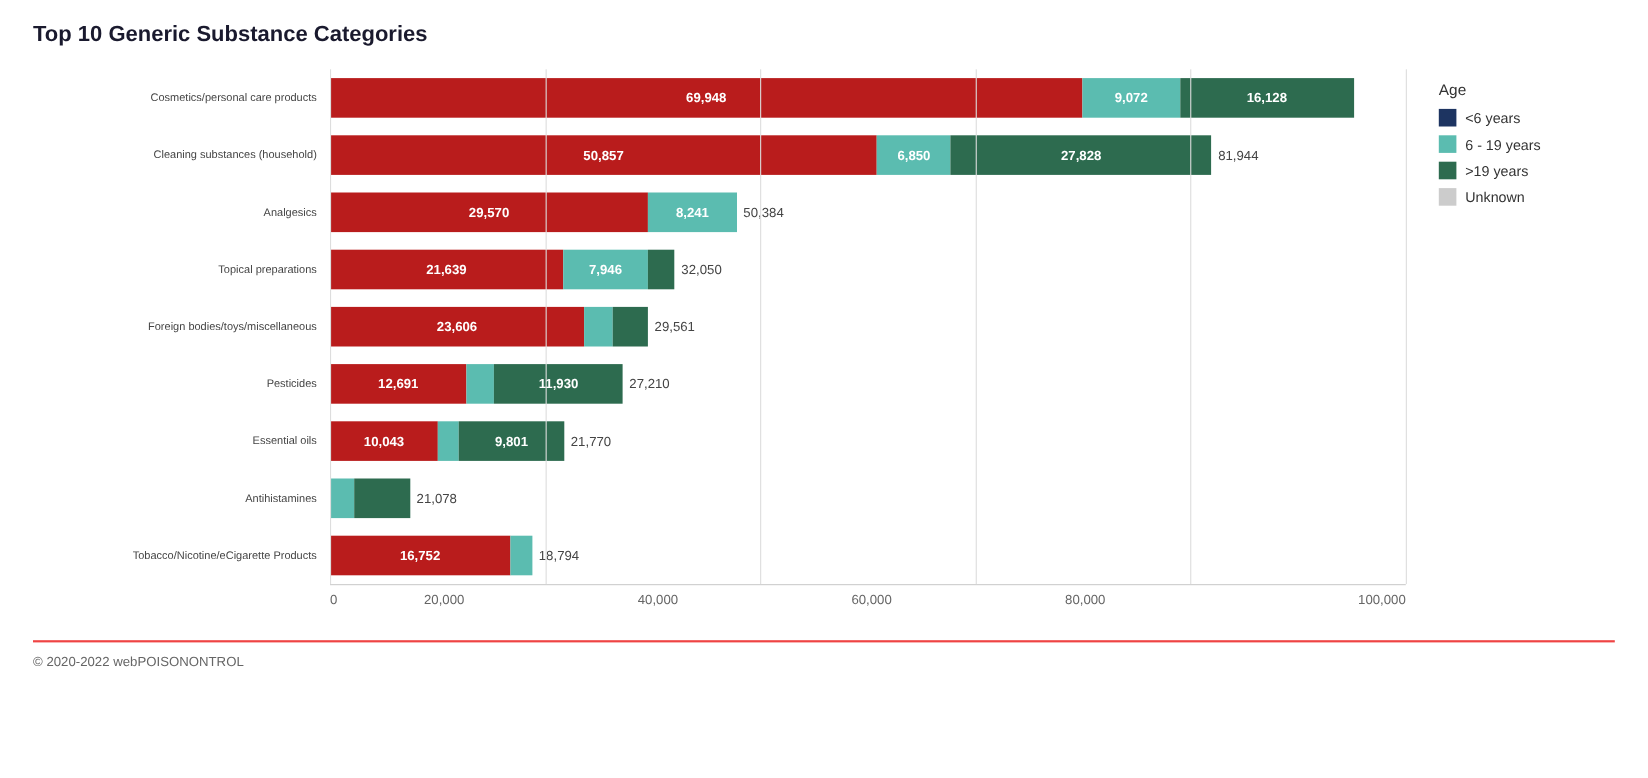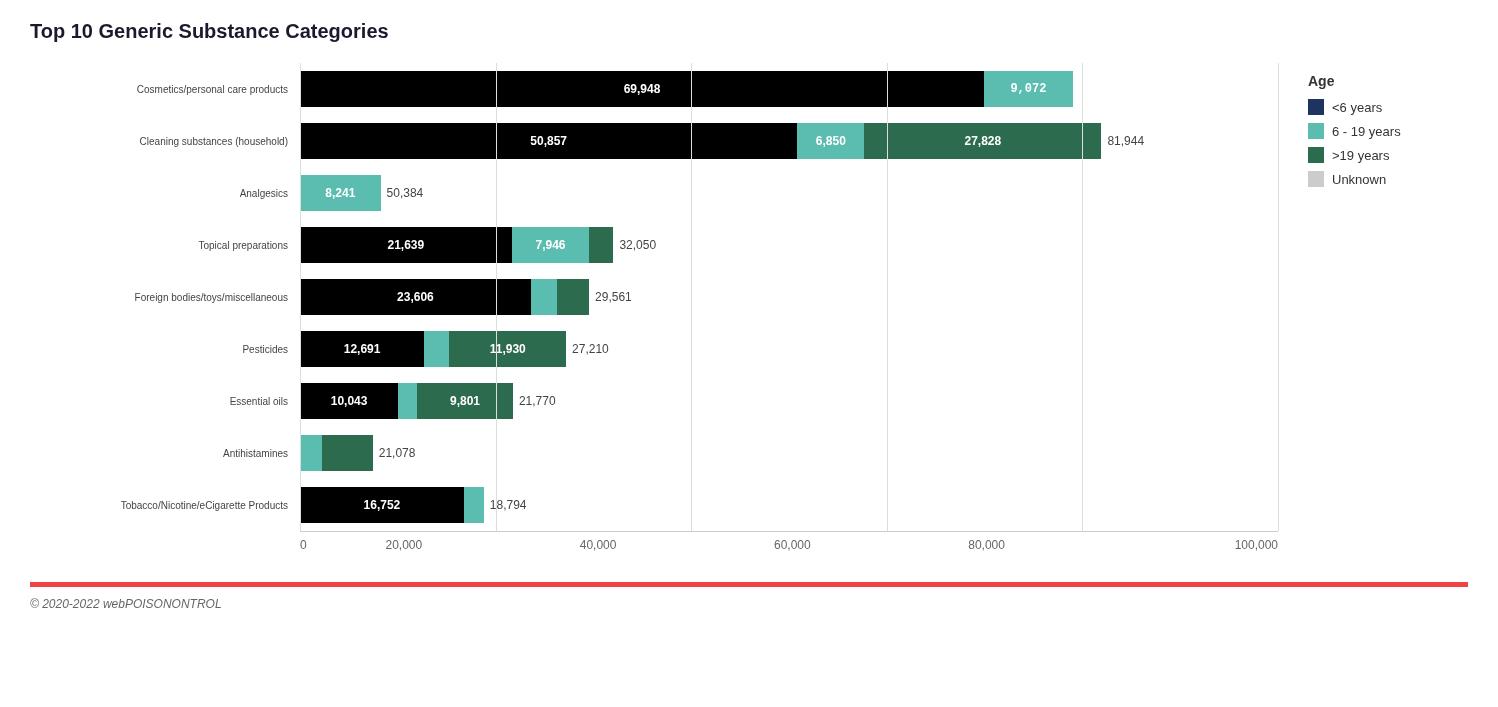--- a/index.html
+++ b/index.html
@@ -68,21 +68,21 @@
       display: flex;
       align-items: center;
       justify-content: center;
       font-size: 12px;
       font-weight: bold;
       color: #fff;
       white-space: nowrap;
       overflow: visible;
     }
 
-    .bar-segment.lt6 { background-color: #000000; }
+    .bar-segment.lt6 { background-color: #b91c1c; }
     .bar-segment.age6to19 { background-color: #5bbcb0; }
     .bar-segment.gt19 { background-color: #2d6b4f; }
 
     .bar-total-label {
       margin-left: 6px;
       font-size: 12px;
       color: #444;
       white-space: nowrap;
     }
 
@@ -96,38 +96,37 @@
     }
 
     .x-tick {
       font-size: 12px;
       color: #666;
       text-align: center;
     }
 
     .chart-footer {
       margin-top: 30px;
-      border-top: 5px solid #ef4444;
+      border-top: 2px solid #ef4444;
       padding-top: 10px;
       font-size: 12px;
       color: #666;
-      font-style: italic;
     }
 
     
     .legend {
       width: 160px;
       margin-left: 30px;
       margin-top: 10px;
       flex-shrink: 0;
     }
 
     .legend-title {
       font-size: 14px;
-      font-weight: bold;
+      font-weight: normal;
       color: #333;
       margin-bottom: 10px;
     }
 
     .legend-item {
       display: flex;
       align-items: center;
       margin-bottom: 8px;
     }
 
@@ -153,35 +152,37 @@
 <h1 class="chart-title">Top 10 Generic Substance Categories</h1>
 
 <div class="chart-area">
   <div class="chart-main">
     <div class="bars-wrapper" style="position: relative;">
       <div id="bars-container" class="bars-container">
       <div class="bar-row">
             <div class="bar-label">Cosmetics/personal care products</div>
             <div class="bar-track" style="position: relative;">
               <div class="bar-segment lt6" style="width: 69.948%; flex-shrink: 0;">69,948</div>
-              <div class="bar-segment age6to19" style="width: 9.072%; flex-shrink: 0; font-family: Liberation Mono, monospace;">9,072</div>
+              <div class="bar-segment age6to19" style="width: 9.072%; flex-shrink: 0;">9,072</div>
+              <div class="bar-segment gt19" style="width: 16.128%; flex-shrink: 0;">16,128</div>
             </div>
           </div>
           <div class="bar-row">
             <div class="bar-label">Cleaning substances (household)</div>
             <div class="bar-track" style="position: relative;">
               <div class="bar-segment lt6" style="width: 50.857%; flex-shrink: 0;">50,857</div>
               <div class="bar-segment age6to19" style="width: 6.85%; flex-shrink: 0;">6,850</div>
               <div class="bar-segment gt19" style="width: 24.237%; flex-shrink: 0;">27,828</div>
               <div class="bar-total-label">81,944</div>
             </div>
           </div>
           <div class="bar-row">
             <div class="bar-label">Analgesics</div>
             <div class="bar-track" style="position: relative;">
+              <div class="bar-segment lt6" style="width: 29.57%; flex-shrink: 0;">29,570</div>
               <div class="bar-segment age6to19" style="width: 8.241%; flex-shrink: 0;">8,241</div>
               <div class="bar-total-label">50,384</div>
             </div>
           </div>
           <div class="bar-row">
             <div class="bar-label">Topical preparations</div>
             <div class="bar-track" style="position: relative;">
               <div class="bar-segment lt6" style="width: 21.639%; flex-shrink: 0;">21,639</div>
               <div class="bar-segment age6to19" style="width: 7.946%; flex-shrink: 0;">7,946</div>
               <div class="bar-segment gt19" style="width: 2.465%; flex-shrink: 0;"></div>

